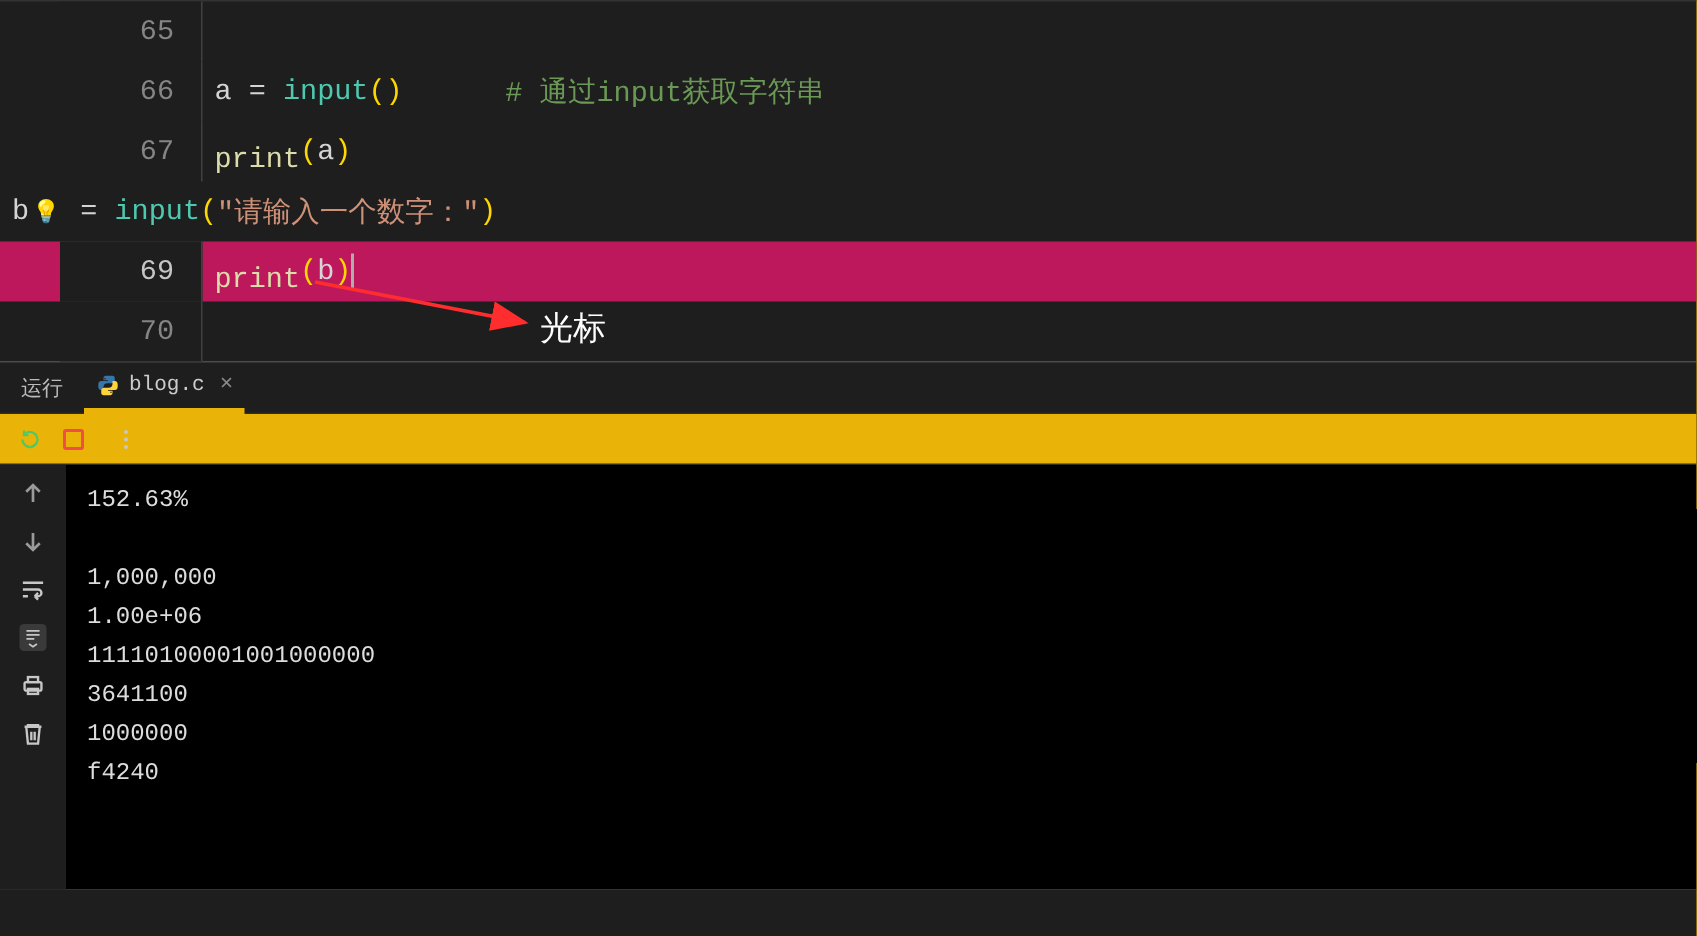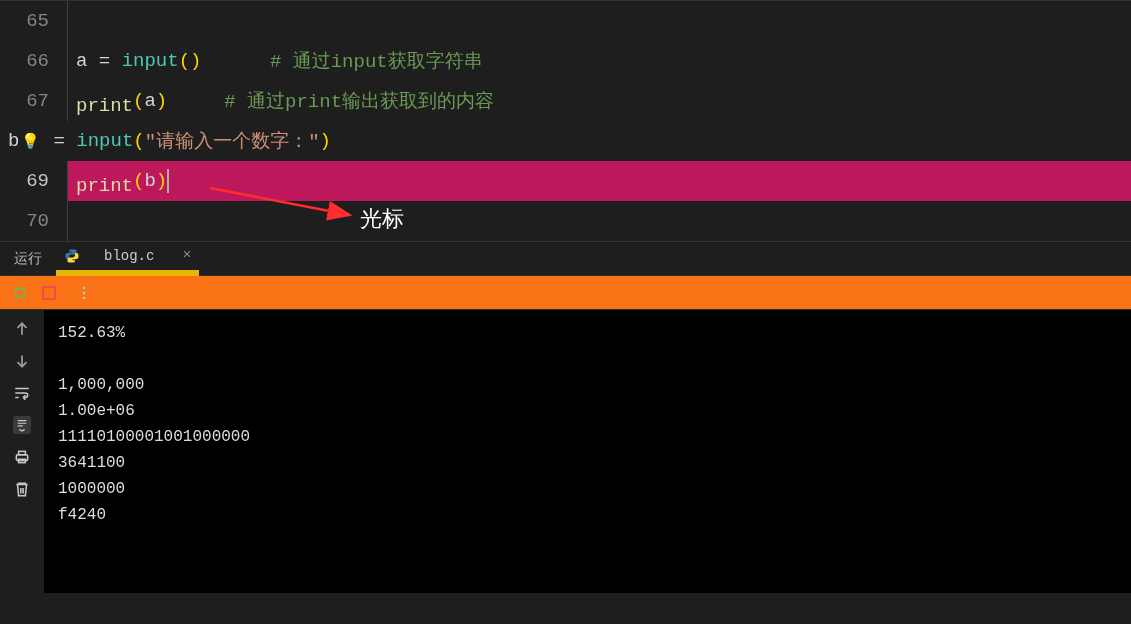--- a/index.html
+++ b/index.html
@@ -14,32 +14,33 @@
   }
   .editor { border-top:1px solid #333; }
   .code-line {
     display:flex;
     align-items:center;
     height:40px;
     font-size:19px;
   }
   .code-line.highlight { background:#be185d; }
   .lineno {
-    width:68px;
+    width:95px;
     text-align:right;
     padding-right:18px;
     color:#858585;
     user-select:none;
     font-size:19px;
     border-right:1px solid #404040;
     align-self:stretch;
     display:flex;
     align-items:center;
     justify-content:flex-end;
     background:#1e1e1e;
+    margin-left:40px;
   }
   .code-line.highlight .lineno { color:#c6c6c6; }
   .code {
     padding-left:8px;
     white-space:pre;
     display:flex;
     align-items:center;
   }
   .tok-comment { color:#6a9955; }
   .tok-ident   { color:#d4d4d4; }
@@ -67,39 +68,39 @@
   .annot-label {
     color:#ffffff;
     font-size:22px;
   }
   
   .panel {
     display:flex;
     flex-direction:column;
     height:352px;
     border-top:1px solid #333;
-    background:#f97316;
+    background:#eab308;
   }
   .tabbar {
     display:flex;
     align-items:center;
     height:34px;
     font-size:14px;
     color:#cccccc;
     background:#1e1e1e;
     border-bottom:1px solid #2d2d2d;
   }
   .tabbar .runlbl { padding:0 14px; color:#bbb; }
   .file-tab {
     display:flex;
     align-items:center;
-    gap:24px;
+    gap:6px;
     padding:0 8px;
     height:34px;
-    border-bottom:6px solid #eab308;
+    border-bottom:4px solid #eab308;
   }
   .file-tab .close { color:#888; font-size:15px; padding-left:4px; }
   .py-icon { width:16px; height:16px; }
   .toolbar2 {
     display:flex;
     align-items:center;
     gap:14px;
     height:34px;
     padding-left:12px;
     color:#cccccc;
@@ -144,21 +145,21 @@
   <div class="code-line">
     <div class="lineno">66</div>
     <div class="code">
       <span class="tok-ident">a</span><span class="tok-ident"> = </span><span class="tok-builtin">input</span><span class="tok-punc">()</span><span>      </span><span class="tok-comment"># 通过input获取字符串</span>
     </div>
   </div>
 
   <div class="code-line">
     <div class="lineno">67</div>
     <div class="code">
-      <span class="tok-func">print</span><span class="tok-punc">(</span><span class="tok-ident">a</span><span class="tok-punc">)</span><span>     </span><span class="tok-comment"># 通过print输出获取到的内容</span>
+      <span class="tok-func">print</span><span class="tok-punc">(</span><span class="tok-ident">a</span><span class="tok-punc">)</span><span>     </span>
     </div>
   </div>
 
   <div class="code-line">
     <div class="code">
       <span class="tok-ident">b</span><span class="bulb">💡</span><span class="tok-ident"> = </span><span class="tok-builtin">input</span><span class="tok-punc">(</span><span class="tok-string">"请输入一个数字："</span><span class="tok-punc">)</span>
     </div>
   </div>
 
   <div class="code-line highlight">

